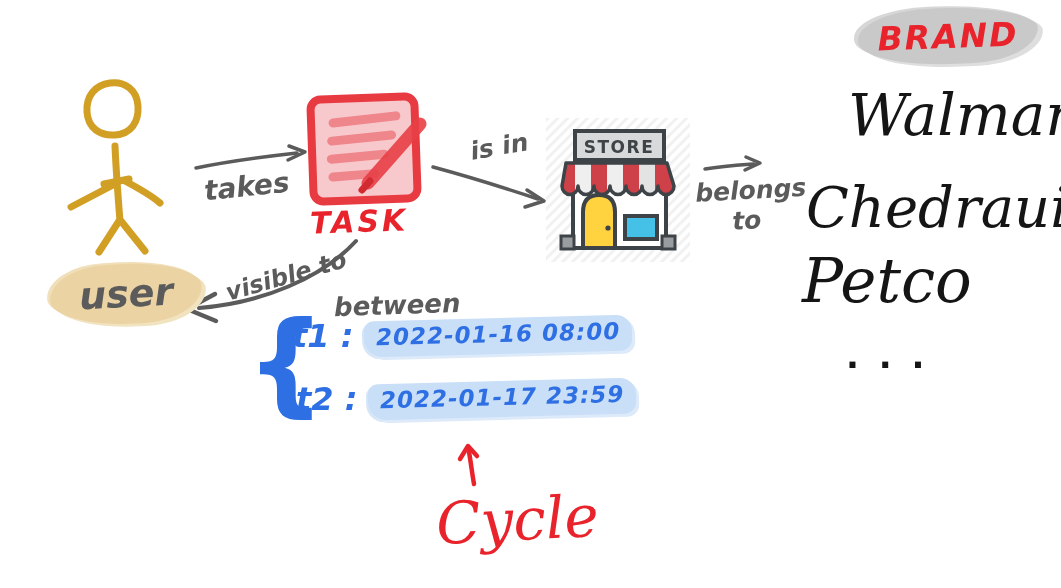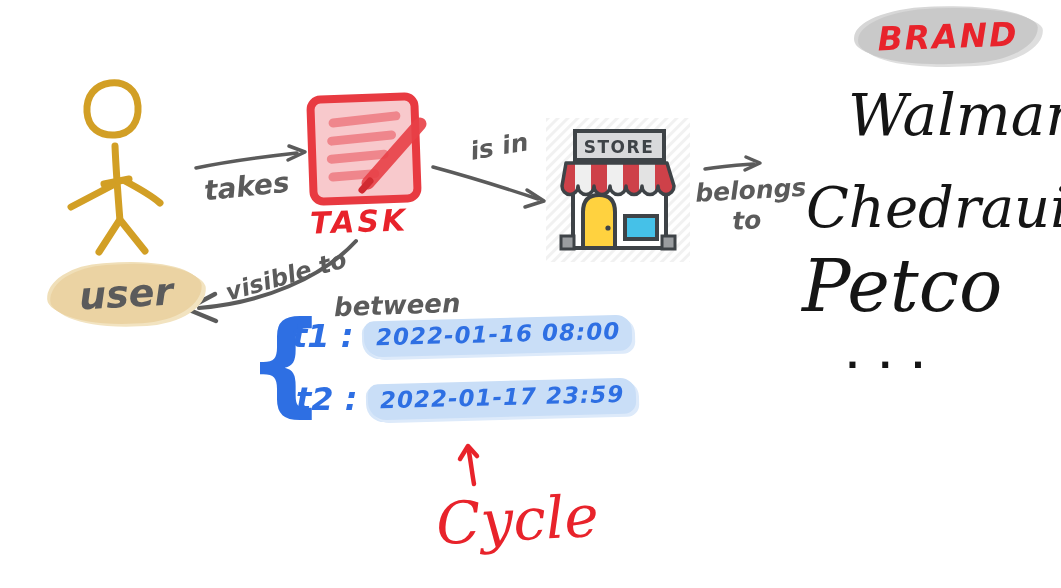--- a/index.html
+++ b/index.html
@@ -158,21 +158,21 @@
   <div class="abs ink-gray" style="left:224px;top:262px;font-size:24px;transform:rotate(-16deg)">visible to</div>
 
   <div class="abs ink-gray" style="left:334px;top:290px;font-size:26px;transform:rotate(-2deg)">between</div>
 
   <div class="abs hl-gray" style="left:858px;top:8px;width:180px;height:56px">
     <span class="ink-red" style="font-size:33px;letter-spacing:2px">BRAND</span>
   </div>
 
   <div class="abs script brand-name" style="left:848px;top:86px;font-size:58px">Walmart</div>
   <div class="abs script brand-name" style="left:806px;top:180px;font-size:56px">Chedraui</div>
-  <div class="abs script brand-name" style="left:802px;top:250px;font-size:72px">Petco</div>
+  <div class="abs script brand-name" style="left:802px;top:250px;font-size:61px">Petco</div>
   <div class="abs" style="left:846px;top:336px;font-size:34px;font-weight:bold;letter-spacing:4px;color:#151515">. . .</div>
 
   <div class="abs brace" style="left:246px;top:306px">{</div>
 
   <div class="abs trow" style="left:292px;top:318px">
     <span class="ink-blue tlabel">t1 :</span>
     <span class="hl-blue-chip" style="transform:rotate(-1.5deg)">
       <span class="ink-blue tvalue">2022-01-16 08:00</span>
     </span>
   </div>

